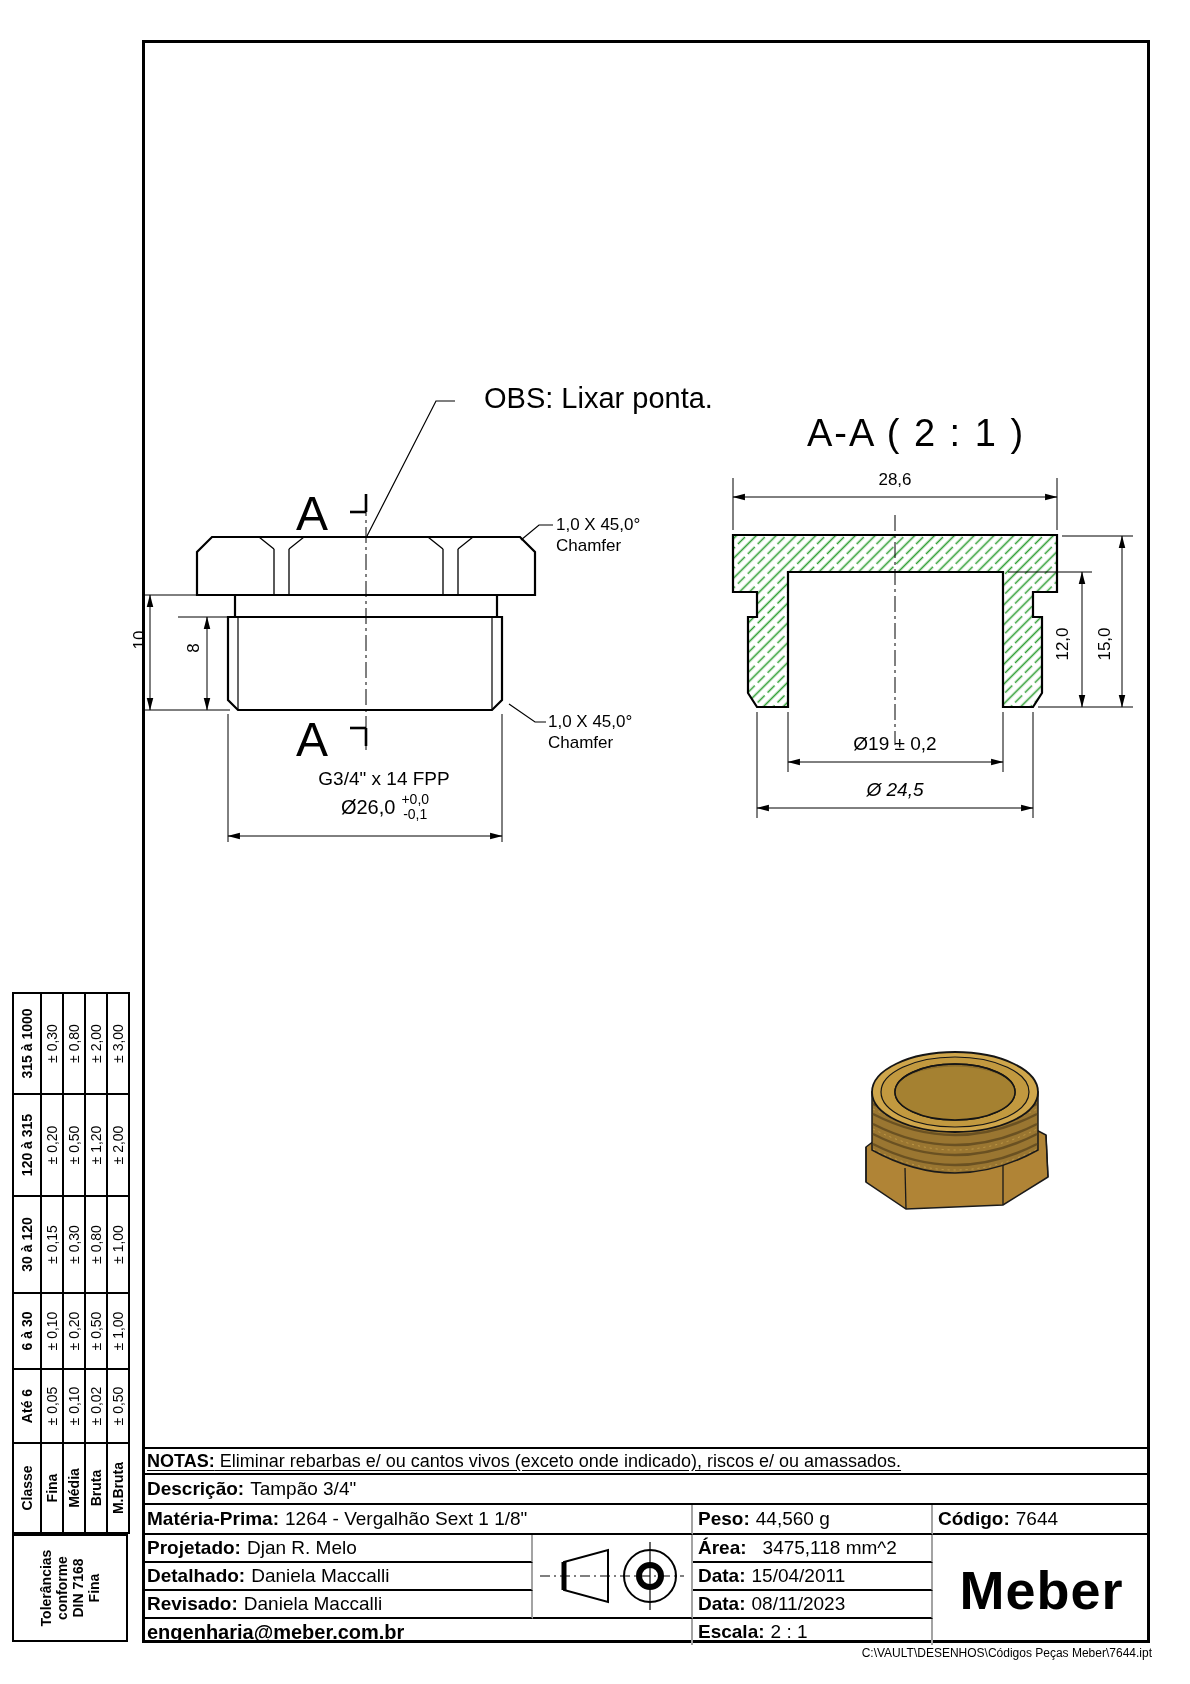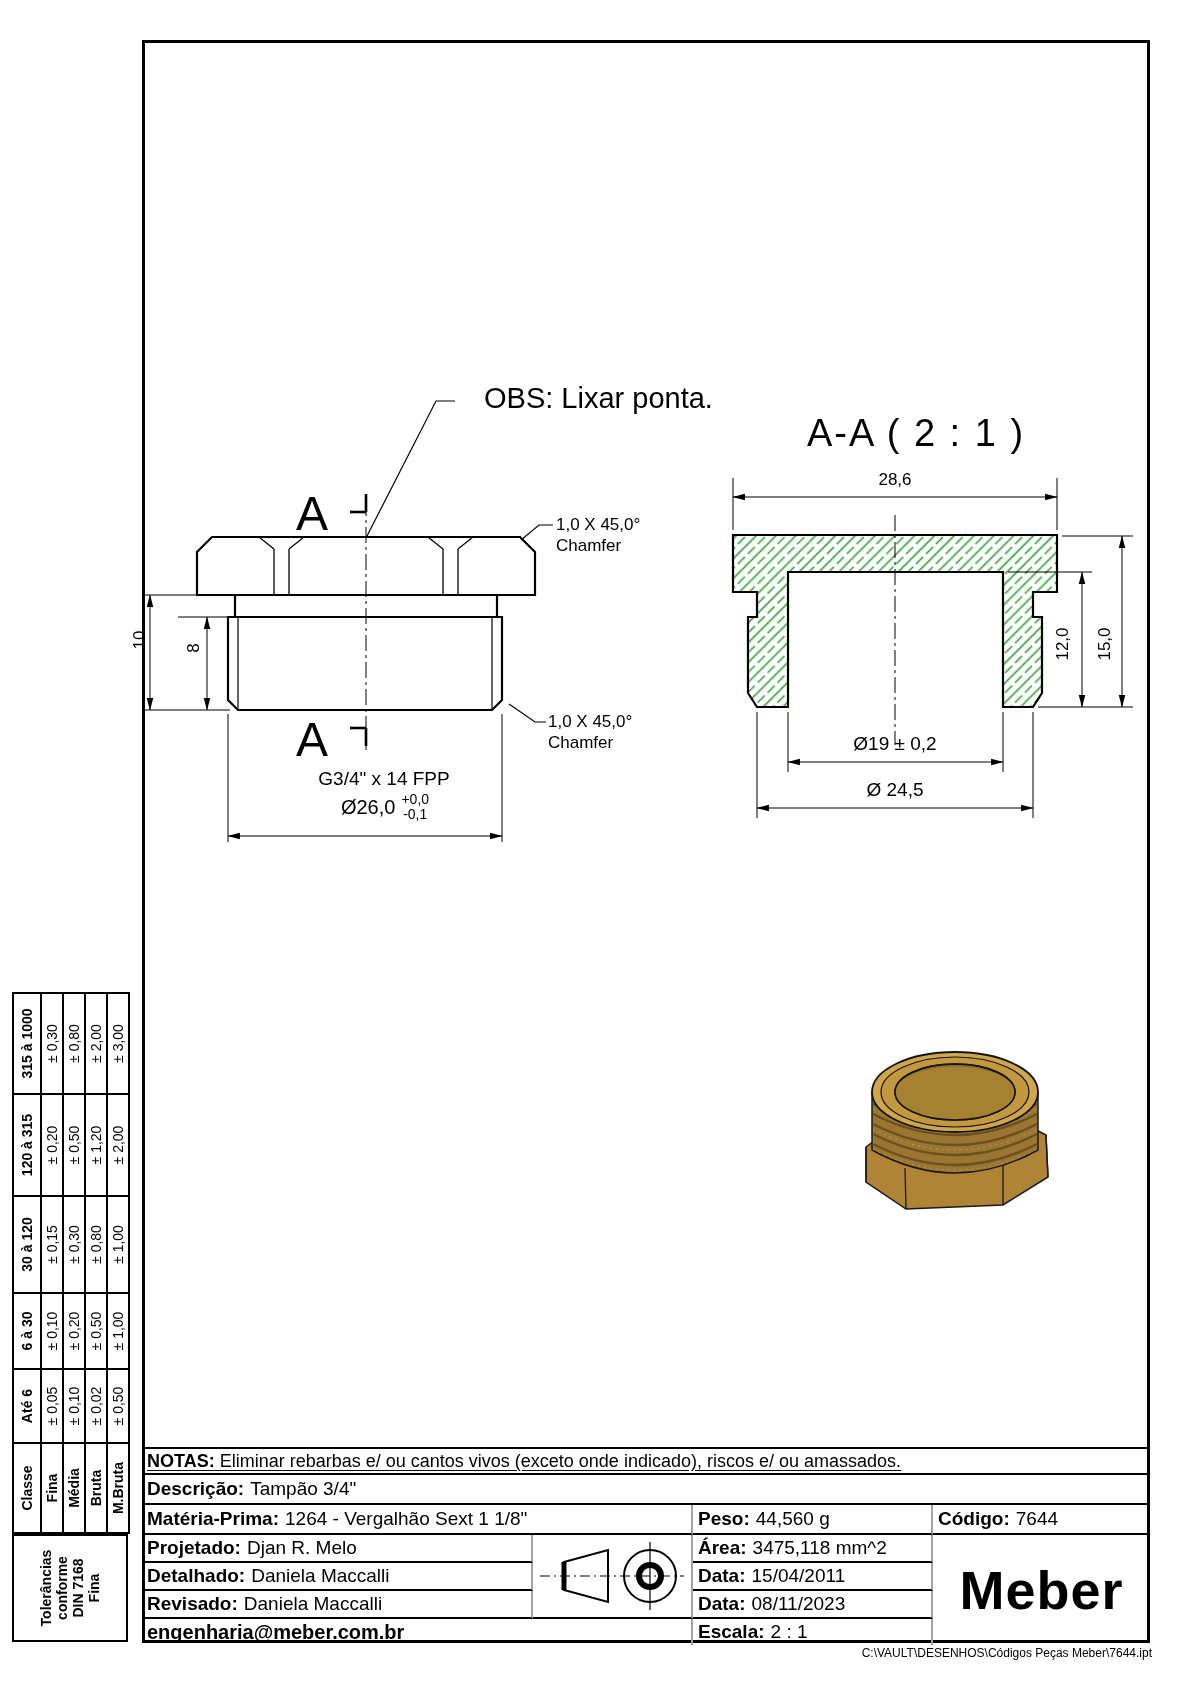--- a/index.html
+++ b/index.html
@@ -19,21 +19,21 @@
   .chnote{font-size:17px;line-height:21px;}
   .tolstack{display:flex;align-items:center;gap:6px;font-size:20px;}
   .tolstack .st{display:flex;flex-direction:column;font-size:14px;line-height:15px;}
   
   .tblock{position:absolute;left:142px;top:1447px;width:1008px;height:196px;box-sizing:border-box;
           border-top:2px solid #000;display:grid;
           grid-template-columns:391px 160px 240px 217px;
           grid-template-rows:26px 30px 30px 28px 28px 28px 26px;}
   .cell{box-sizing:border-box;padding:2px 5px;font-size:19px;display:flex;align-items:center;overflow:hidden;white-space:nowrap;}
   .bb{border-bottom:2px solid #000;} .br{border-right:2px solid #a3a3a3;}
-  .lb{font-weight:bold;} .tb-val{margin-left:6px;} .nogap .tb-val{margin-left:6px;}
+  .lb{font-weight:bold;} .tb-val{margin-left:6px;} .nogap .tb-val{margin-left:16px;}
   .notas{font-size:18px;grid-column:1/5;}
   .notas .und{text-decoration:underline;text-underline-offset:3px;}
   .logo-cell{grid-column:4;grid-row:4/8;justify-content:center;font-weight:bold;
              font-size:54px;letter-spacing:1px;padding:0;}
   .sym-cell{grid-column:2;grid-row:4/7;padding:0;justify-content:center;}
   .email{font-weight:bold;font-size:20px;}
   .fpath{position:absolute;right:38px;top:1646px;font-size:12px;}
   
   .tol{position:absolute;left:12px;top:1642px;width:650px;height:116px;
        transform:rotate(-90deg);transform-origin:0 0;display:flex;}
@@ -185,21 +185,21 @@
     <span class="st">
       <span>+0,0</span>
       <span>-0,1</span>
     </span>
   </div>
 
   <div class="lbl dimtxt ctr" style="left:895px;top:470px;">28,6</div>
   <div class="lbl dimtxt rot" style="left:1038px;top:634px;width:50px;">12,0</div>
   <div class="lbl dimtxt rot" style="left:1080px;top:634px;width:50px;">15,0</div>
   <div class="lbl dimtxt2 ctr" style="left:895px;top:733px;">Ø19 ± 0,2</div>
-  <div class="lbl dimtxt2 ctr" style="left:895px;top:779px;">Ø 24,5</div>
+  <div class="lbl dimtxt2 ctr" style="left:895px;top:779px;font-style:italic;">Ø 24,5</div>
 
   <div class="tol">
     <div class="tol-title">
       <span>Tolerâncias</span>
       <span>conforme</span>
       <span>DIN 7168</span>
       <span>Fina</span>
     </div>
     <table class="toltab">
       <colgroup>

